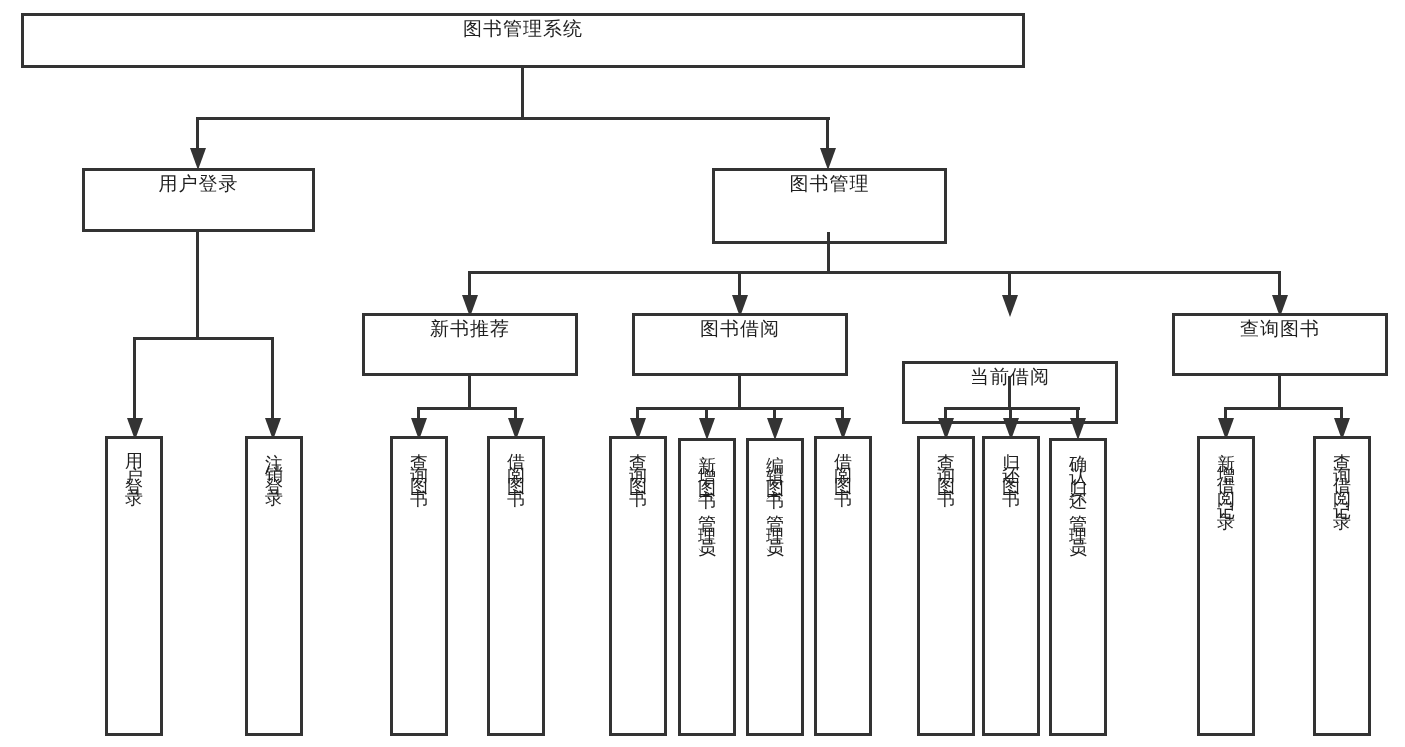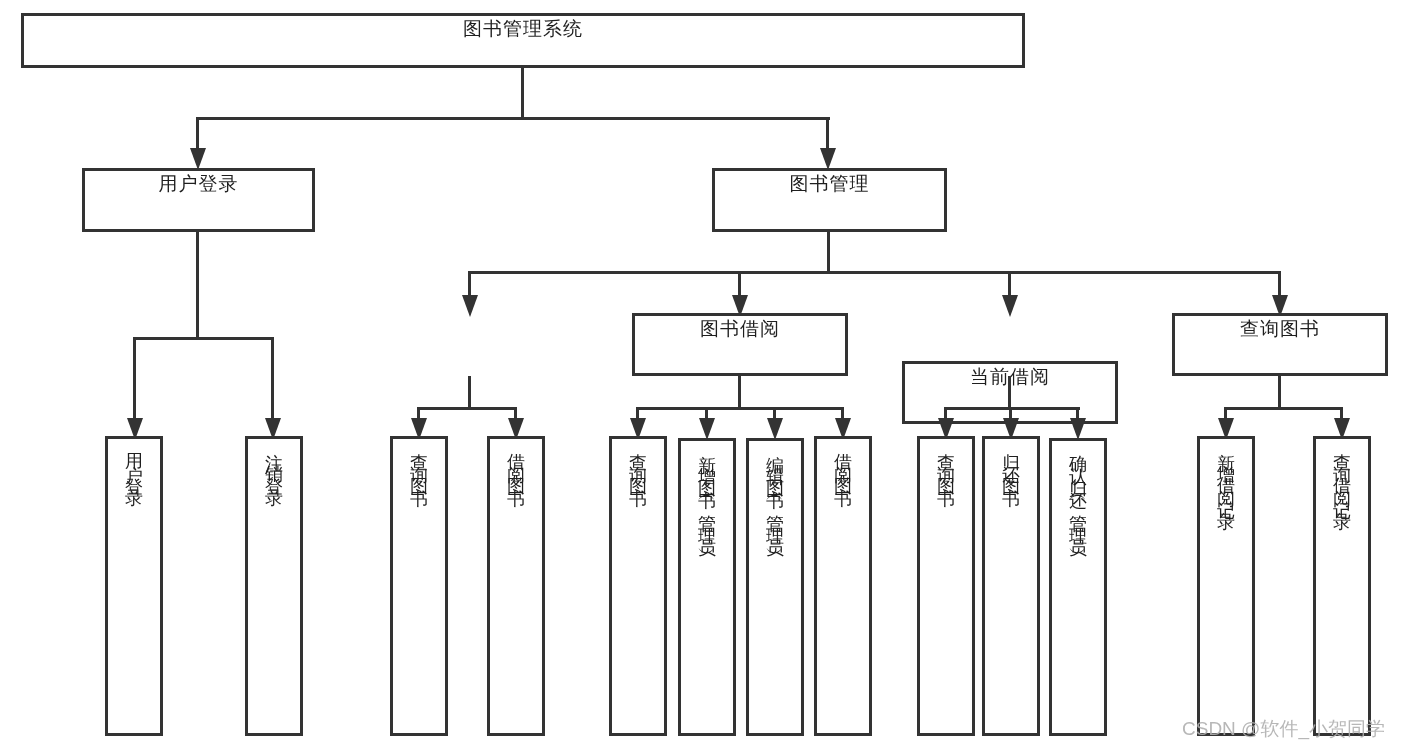--- a/index.html
+++ b/index.html
@@ -73,36 +73,39 @@
   </div>
 
   <div class="vline" style="left:521px;top:68px;height:51px;"></div>
   <div class="hline" style="left:196px;top:117px;width:634px;"></div>
   <div class="arrow" style="left:196px;top:117px;height:31px;"></div>
   <div class="arrow" style="left:826px;top:117px;height:31px;"></div>
 
   <div class="box hbox" style="left:82px;top:168px;width:233px;height:64px;">
     <span>用户登录</span>
   </div>
-  <div class="box hbox" style="left:712px;top:168px;width:235px;height:64px;">
+  <div class="box hbox" style="left:712px;top:168px;width:235px;height:76px;">
     <span>图书管理</span>
   </div>
 
   <div class="vline" style="left:196px;top:232px;height:107px;"></div>
   <div class="hline" style="left:133px;top:337px;width:141px;"></div>
   <div class="arrow" style="left:133px;top:337px;height:81px;"></div>
   <div class="arrow" style="left:271px;top:337px;height:81px;"></div>
 
   <div class="vline" style="left:827px;top:232px;height:41px;"></div>
   <div class="hline" style="left:468px;top:271px;width:813px;"></div>
   <div class="arrow" style="left:468px;top:271px;height:24px;"></div>
   <div class="arrow" style="left:738px;top:271px;height:24px;"></div>
   <div class="arrow" style="left:1008px;top:271px;height:24px;"></div>
   <div class="arrow" style="left:1278px;top:271px;height:24px;"></div>
 
+  <div class="box hbox" style="left:362px;top:313px;width:216px;height:63px;">
+    <span>新书推荐</span>
+  </div>
   <div class="box hbox" style="left:632px;top:313px;width:216px;height:63px;">
     <span>图书借阅</span>
   </div>
   <div class="box hbox" style="left:902px;top:313px;width:216px;height:63px;margin-top:48px;">
     <span>当前借阅</span>
   </div>
   <div class="box hbox" style="left:1172px;top:313px;width:216px;height:63px;">
     <span>查询图书</span>
   </div>
 
@@ -166,15 +169,14 @@
     <span>确认归还（管理员）</span>
   </div>
 
   <div class="box leaf" style="left:1197px;top:436px;width:58px;height:300px;">
     <span>新增借阅记录</span>
   </div>
   <div class="box leaf" style="left:1313px;top:436px;width:58px;height:300px;">
     <span>查询借阅记录</span>
   </div>
 
-  <div class="watermark">CSDN @软件_小贺同学</div>
 
 </div>
 
 </body></html>

